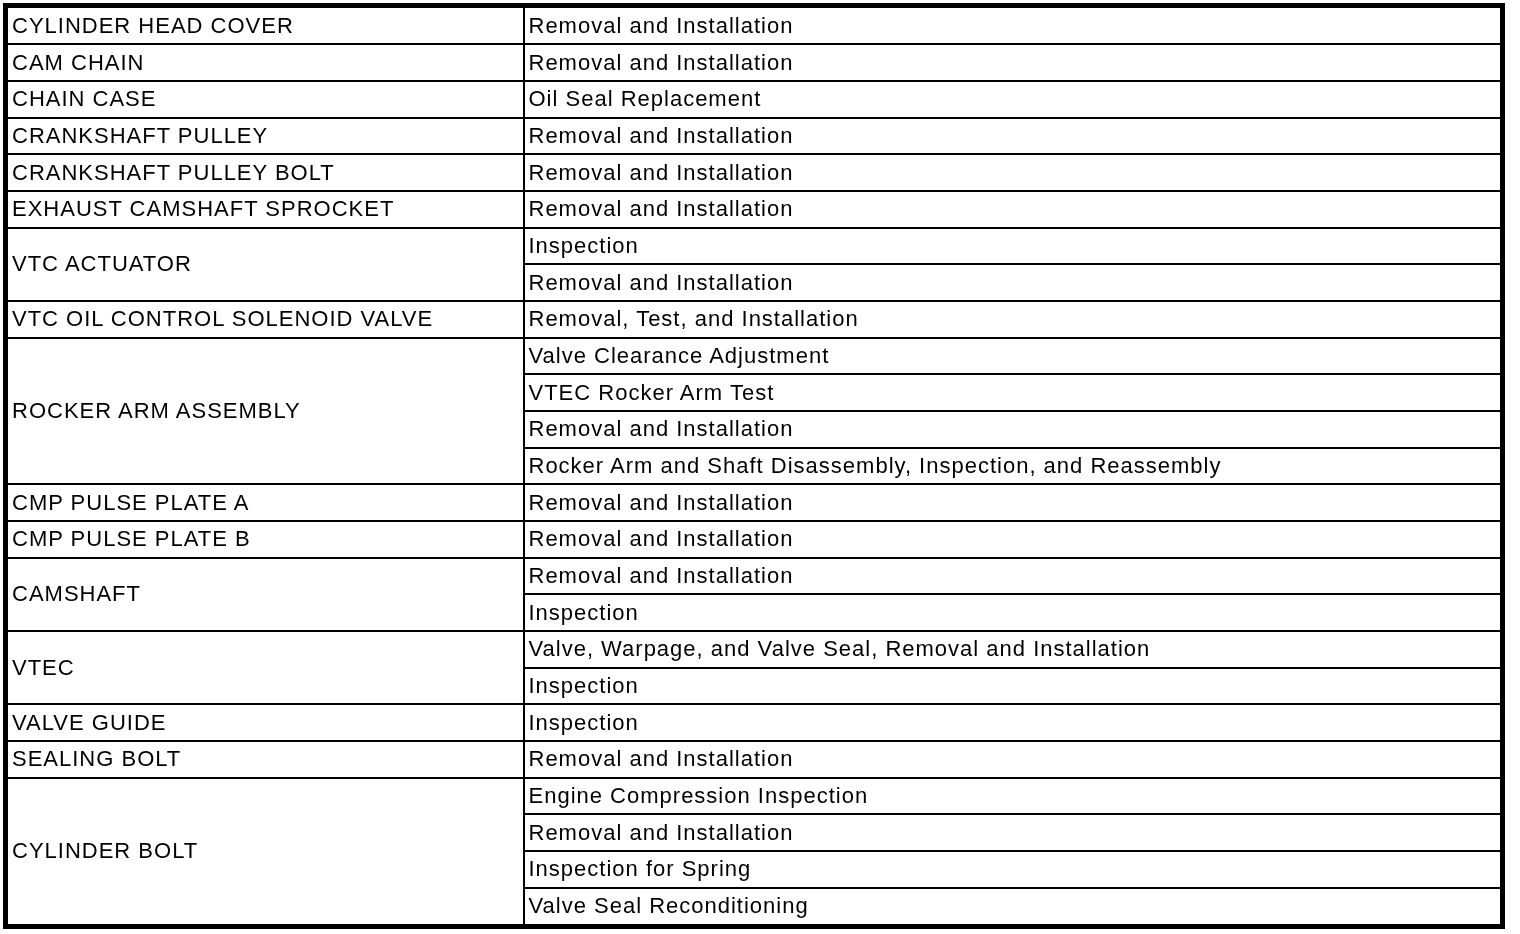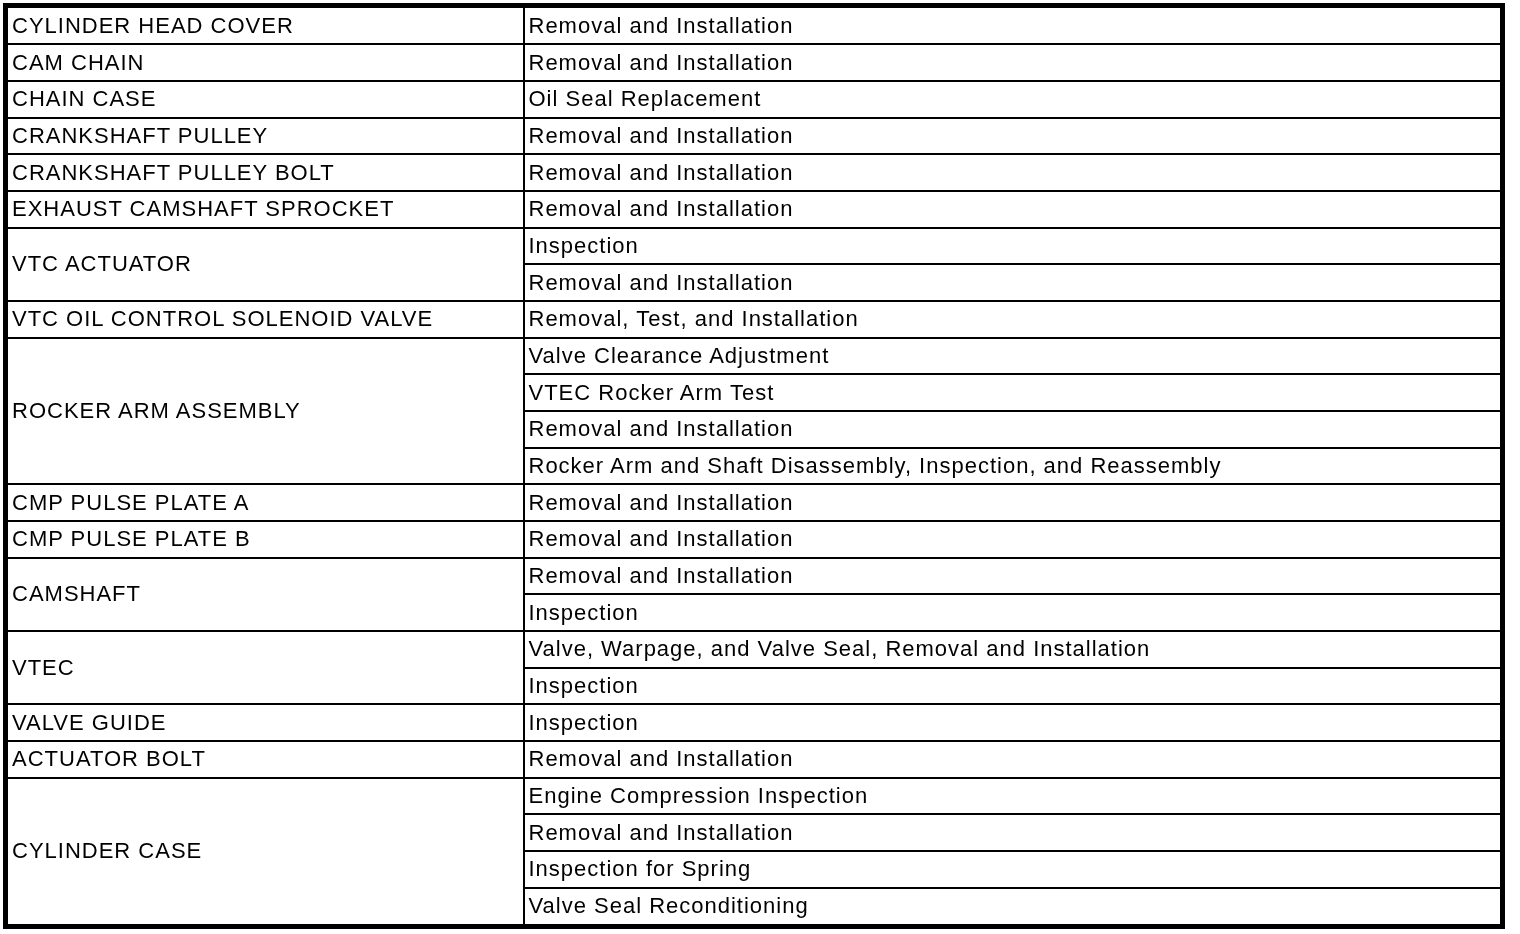--- a/index.html
+++ b/index.html
@@ -121,25 +121,25 @@
         <td>Valve, Warpage, and Valve Seal, Removal and Installation</td>
       </tr>
       <tr>
         <td>Inspection</td>
       </tr>
       <tr>
         <td>VALVE GUIDE</td>
         <td>Inspection</td>
       </tr>
       <tr>
-        <td>ACTUATOR BOLT</td>
+        <td>SEALING BOLT</td>
         <td>Removal and Installation</td>
       </tr>
       <tr>
-        <td rowspan="4">CYLINDER CASE</td>
+        <td rowspan="4">CYLINDER BOLT</td>
         <td>Engine Compression Inspection</td>
       </tr>
       <tr>
         <td>Removal and Installation</td>
       </tr>
       <tr>
         <td>Inspection for Spring</td>
       </tr>
       <tr>
         <td>Valve Seal Reconditioning</td>

